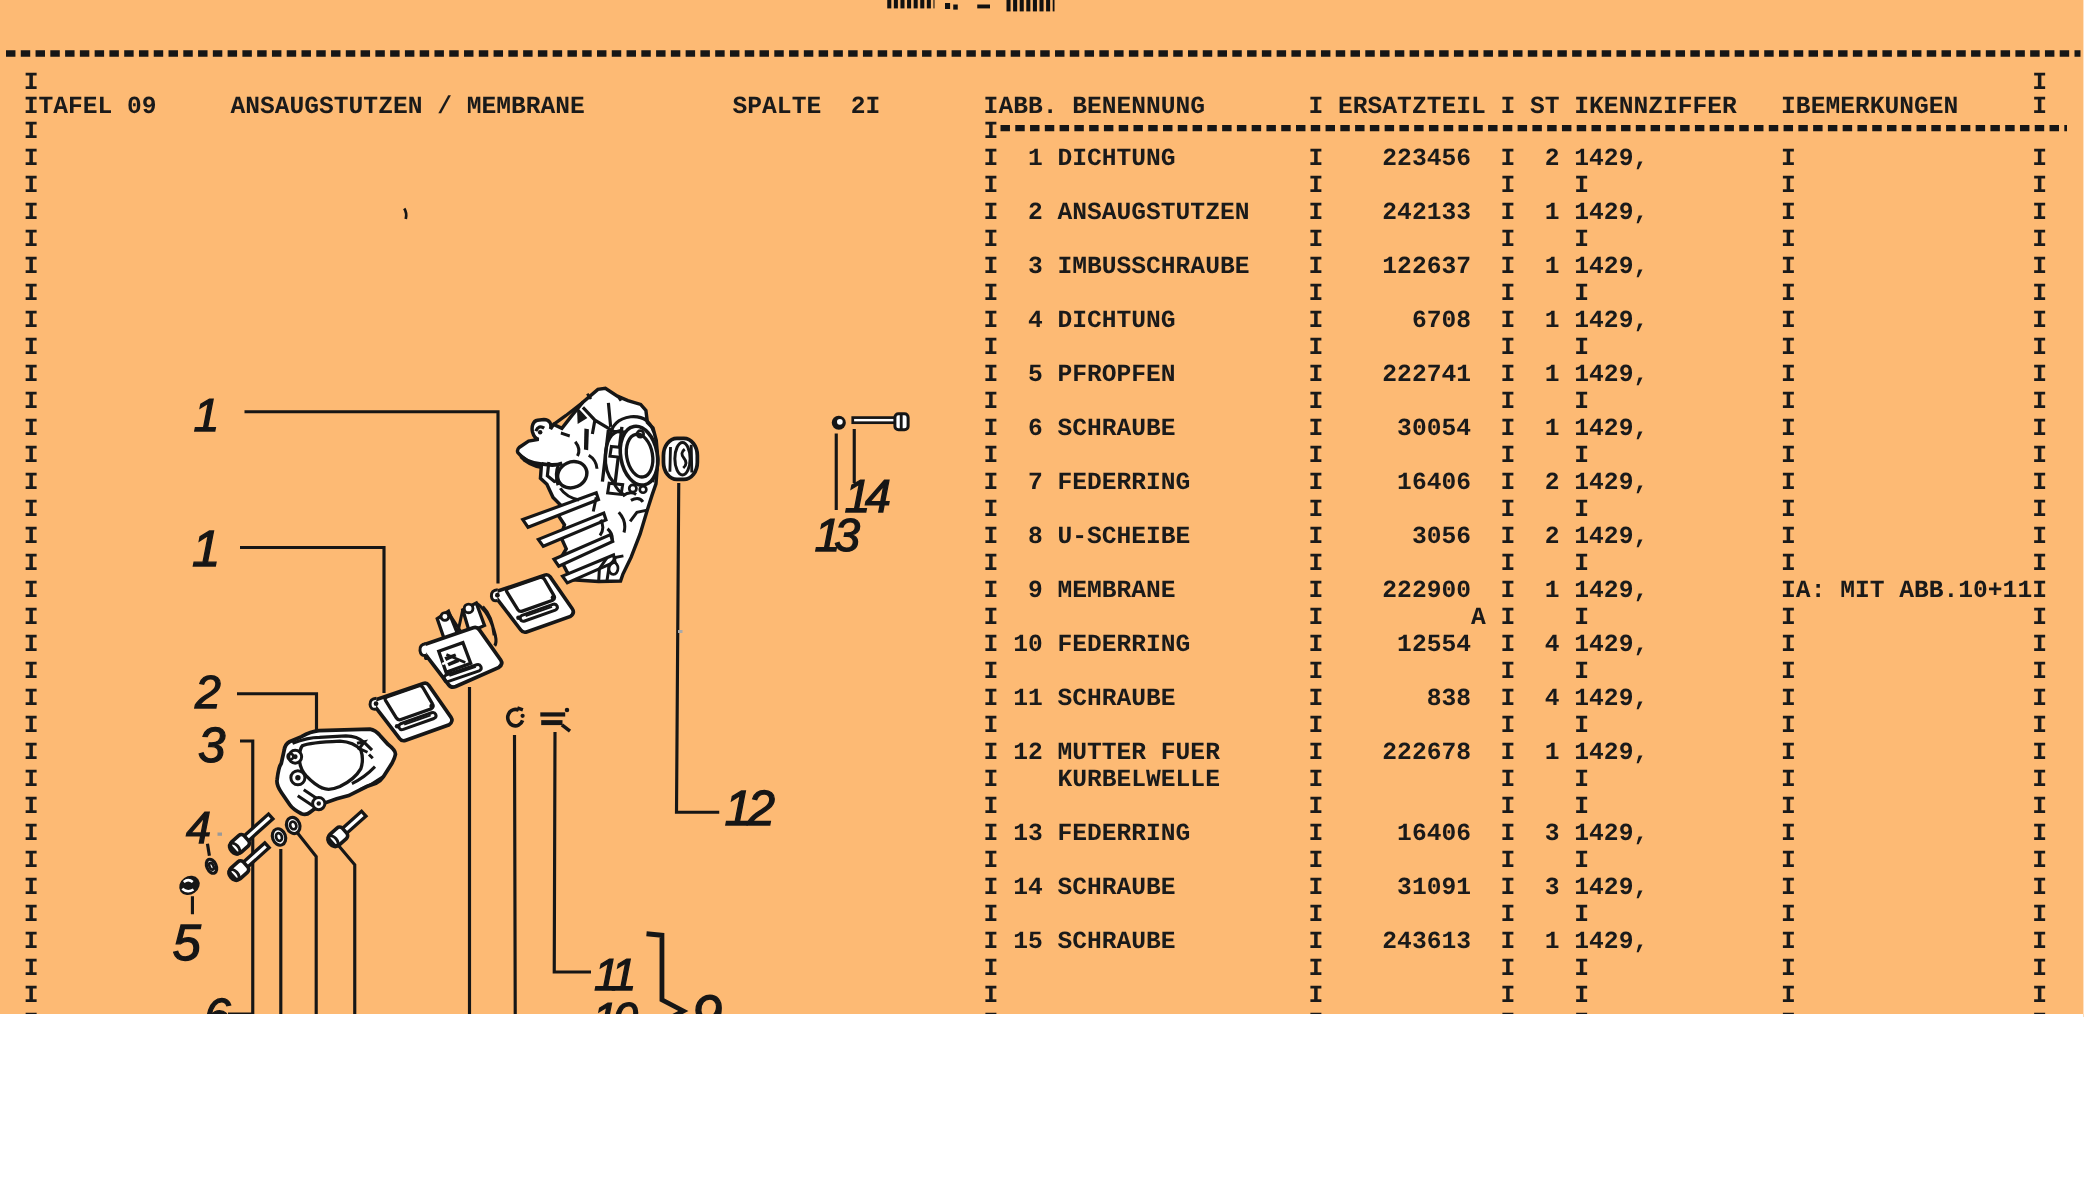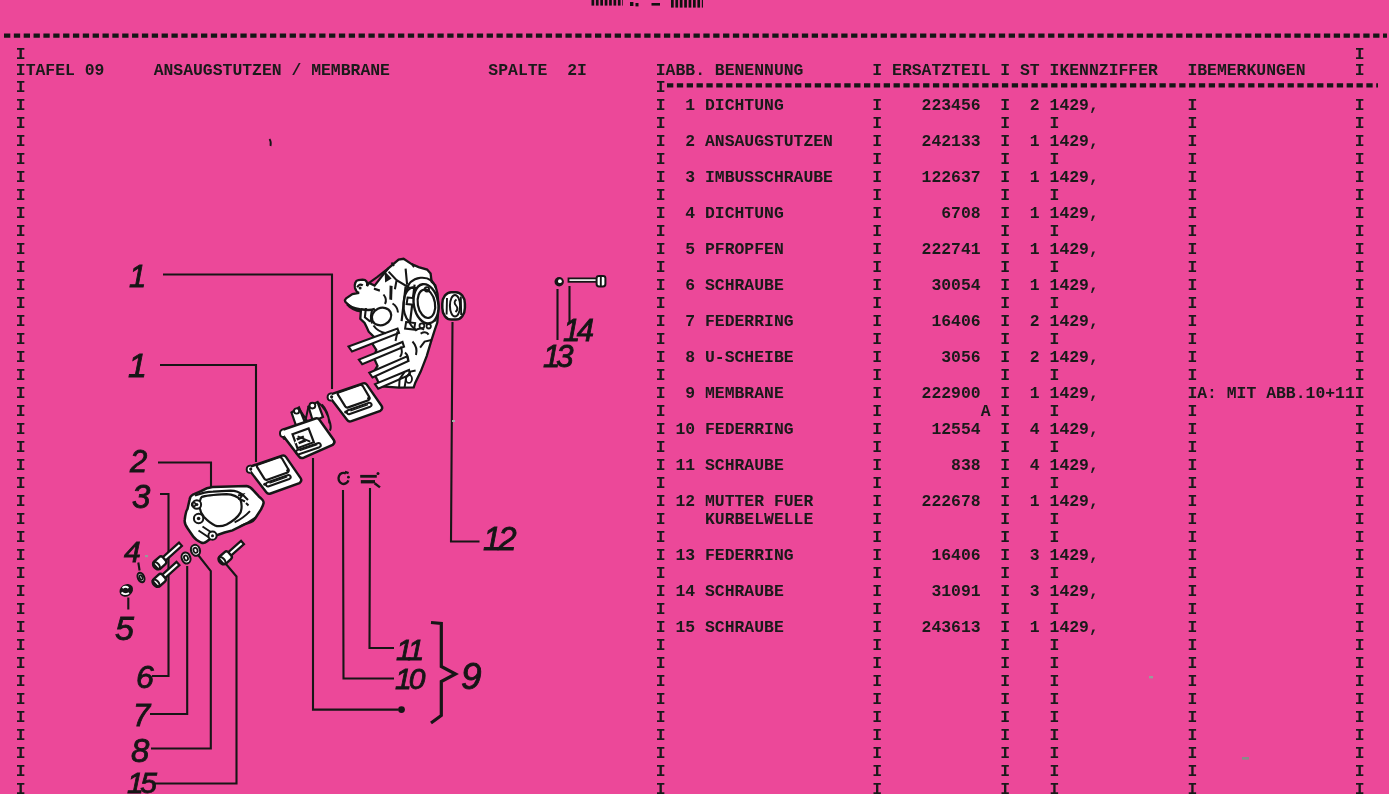--- a/index.html
+++ b/index.html
@@ -1,17 +1,17 @@
 <!DOCTYPE html>
 <html><head>
 <meta charset="utf-8">
 <style>
   html,body { margin:0; padding:0; background:#fff; }
-  #page { position:relative; width:1389px; height:794px; overflow:hidden;
-          background:#ec4899; }
+  #page { position:relative; width:1389px; height:676px; overflow:hidden;
+          background:#fdba74; }
   pre { margin:0; font-family:"Liberation Mono", monospace; font-weight:700;
         color:#1a1a1a; white-space:pre; }
   #grid { position:absolute; left:15.8px; top:42.5px;
           font-size:16.4140px; line-height:18.02px; }
   svg { position:absolute; left:0; top:0; }
 </style>
 </head>
 <body>
 <div id="page">
 <pre id="grid"><span style="position:relative;top:3.2px">I                                                                                                                                       I</span>

